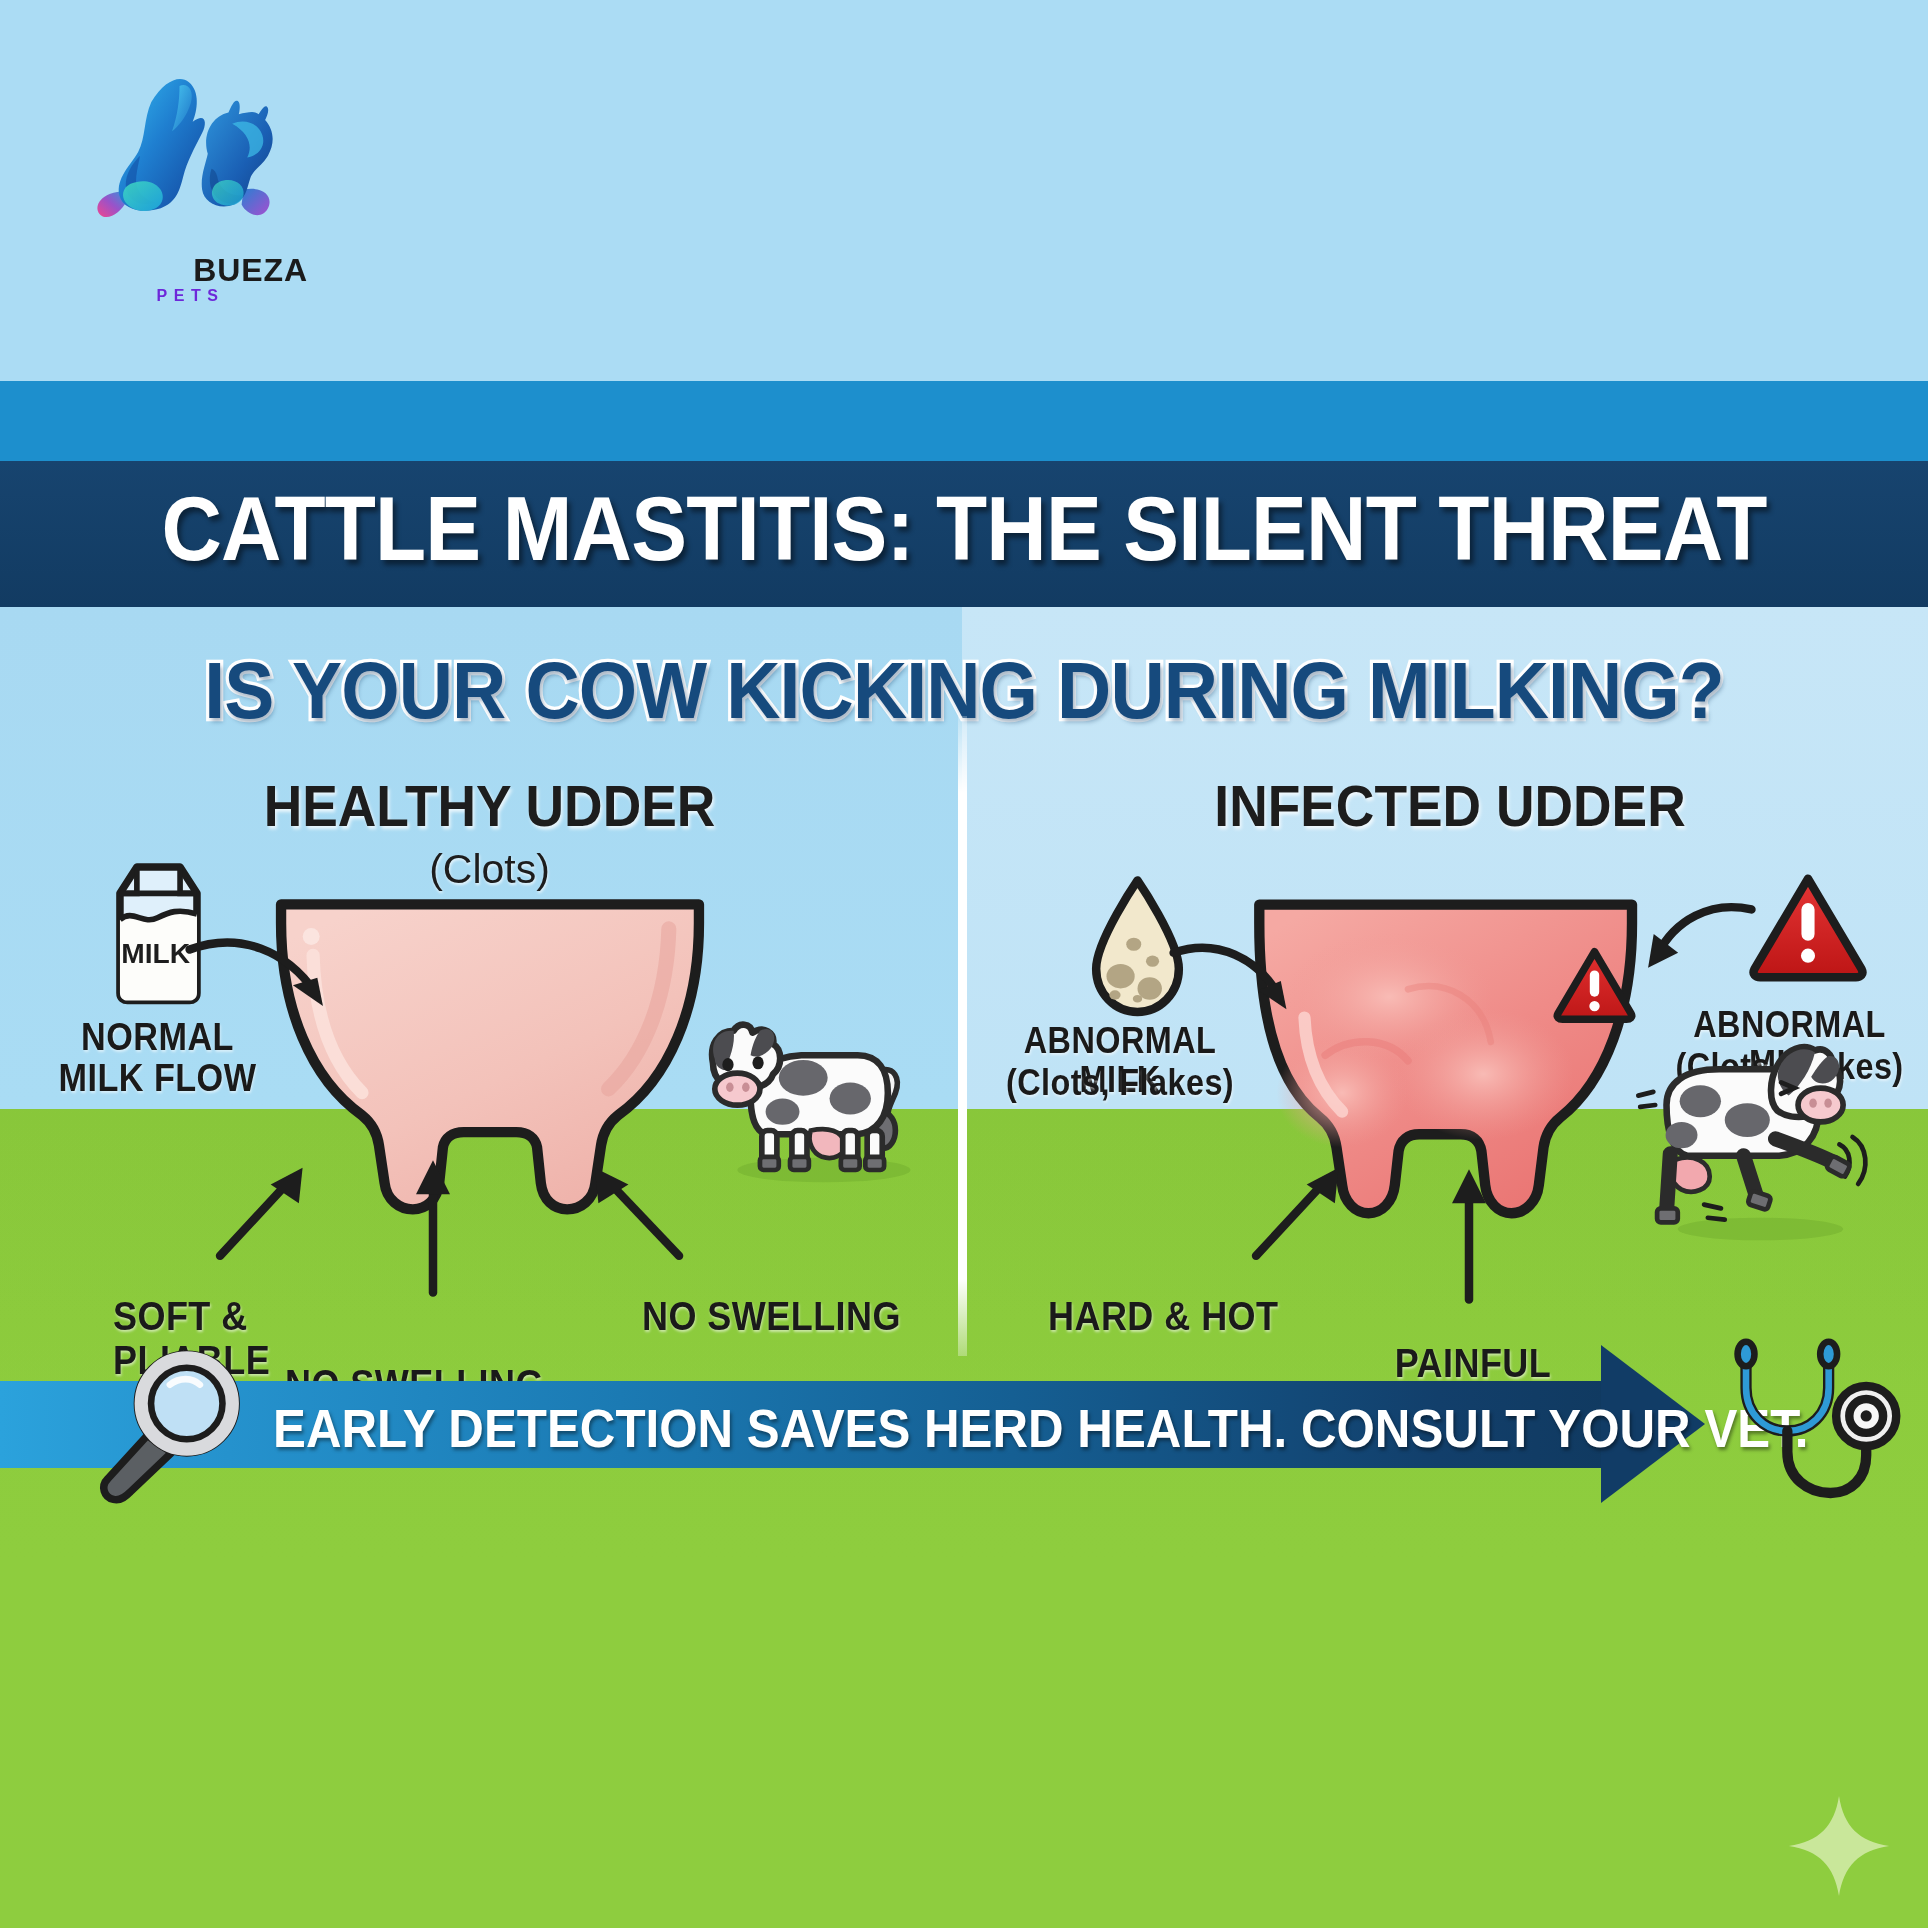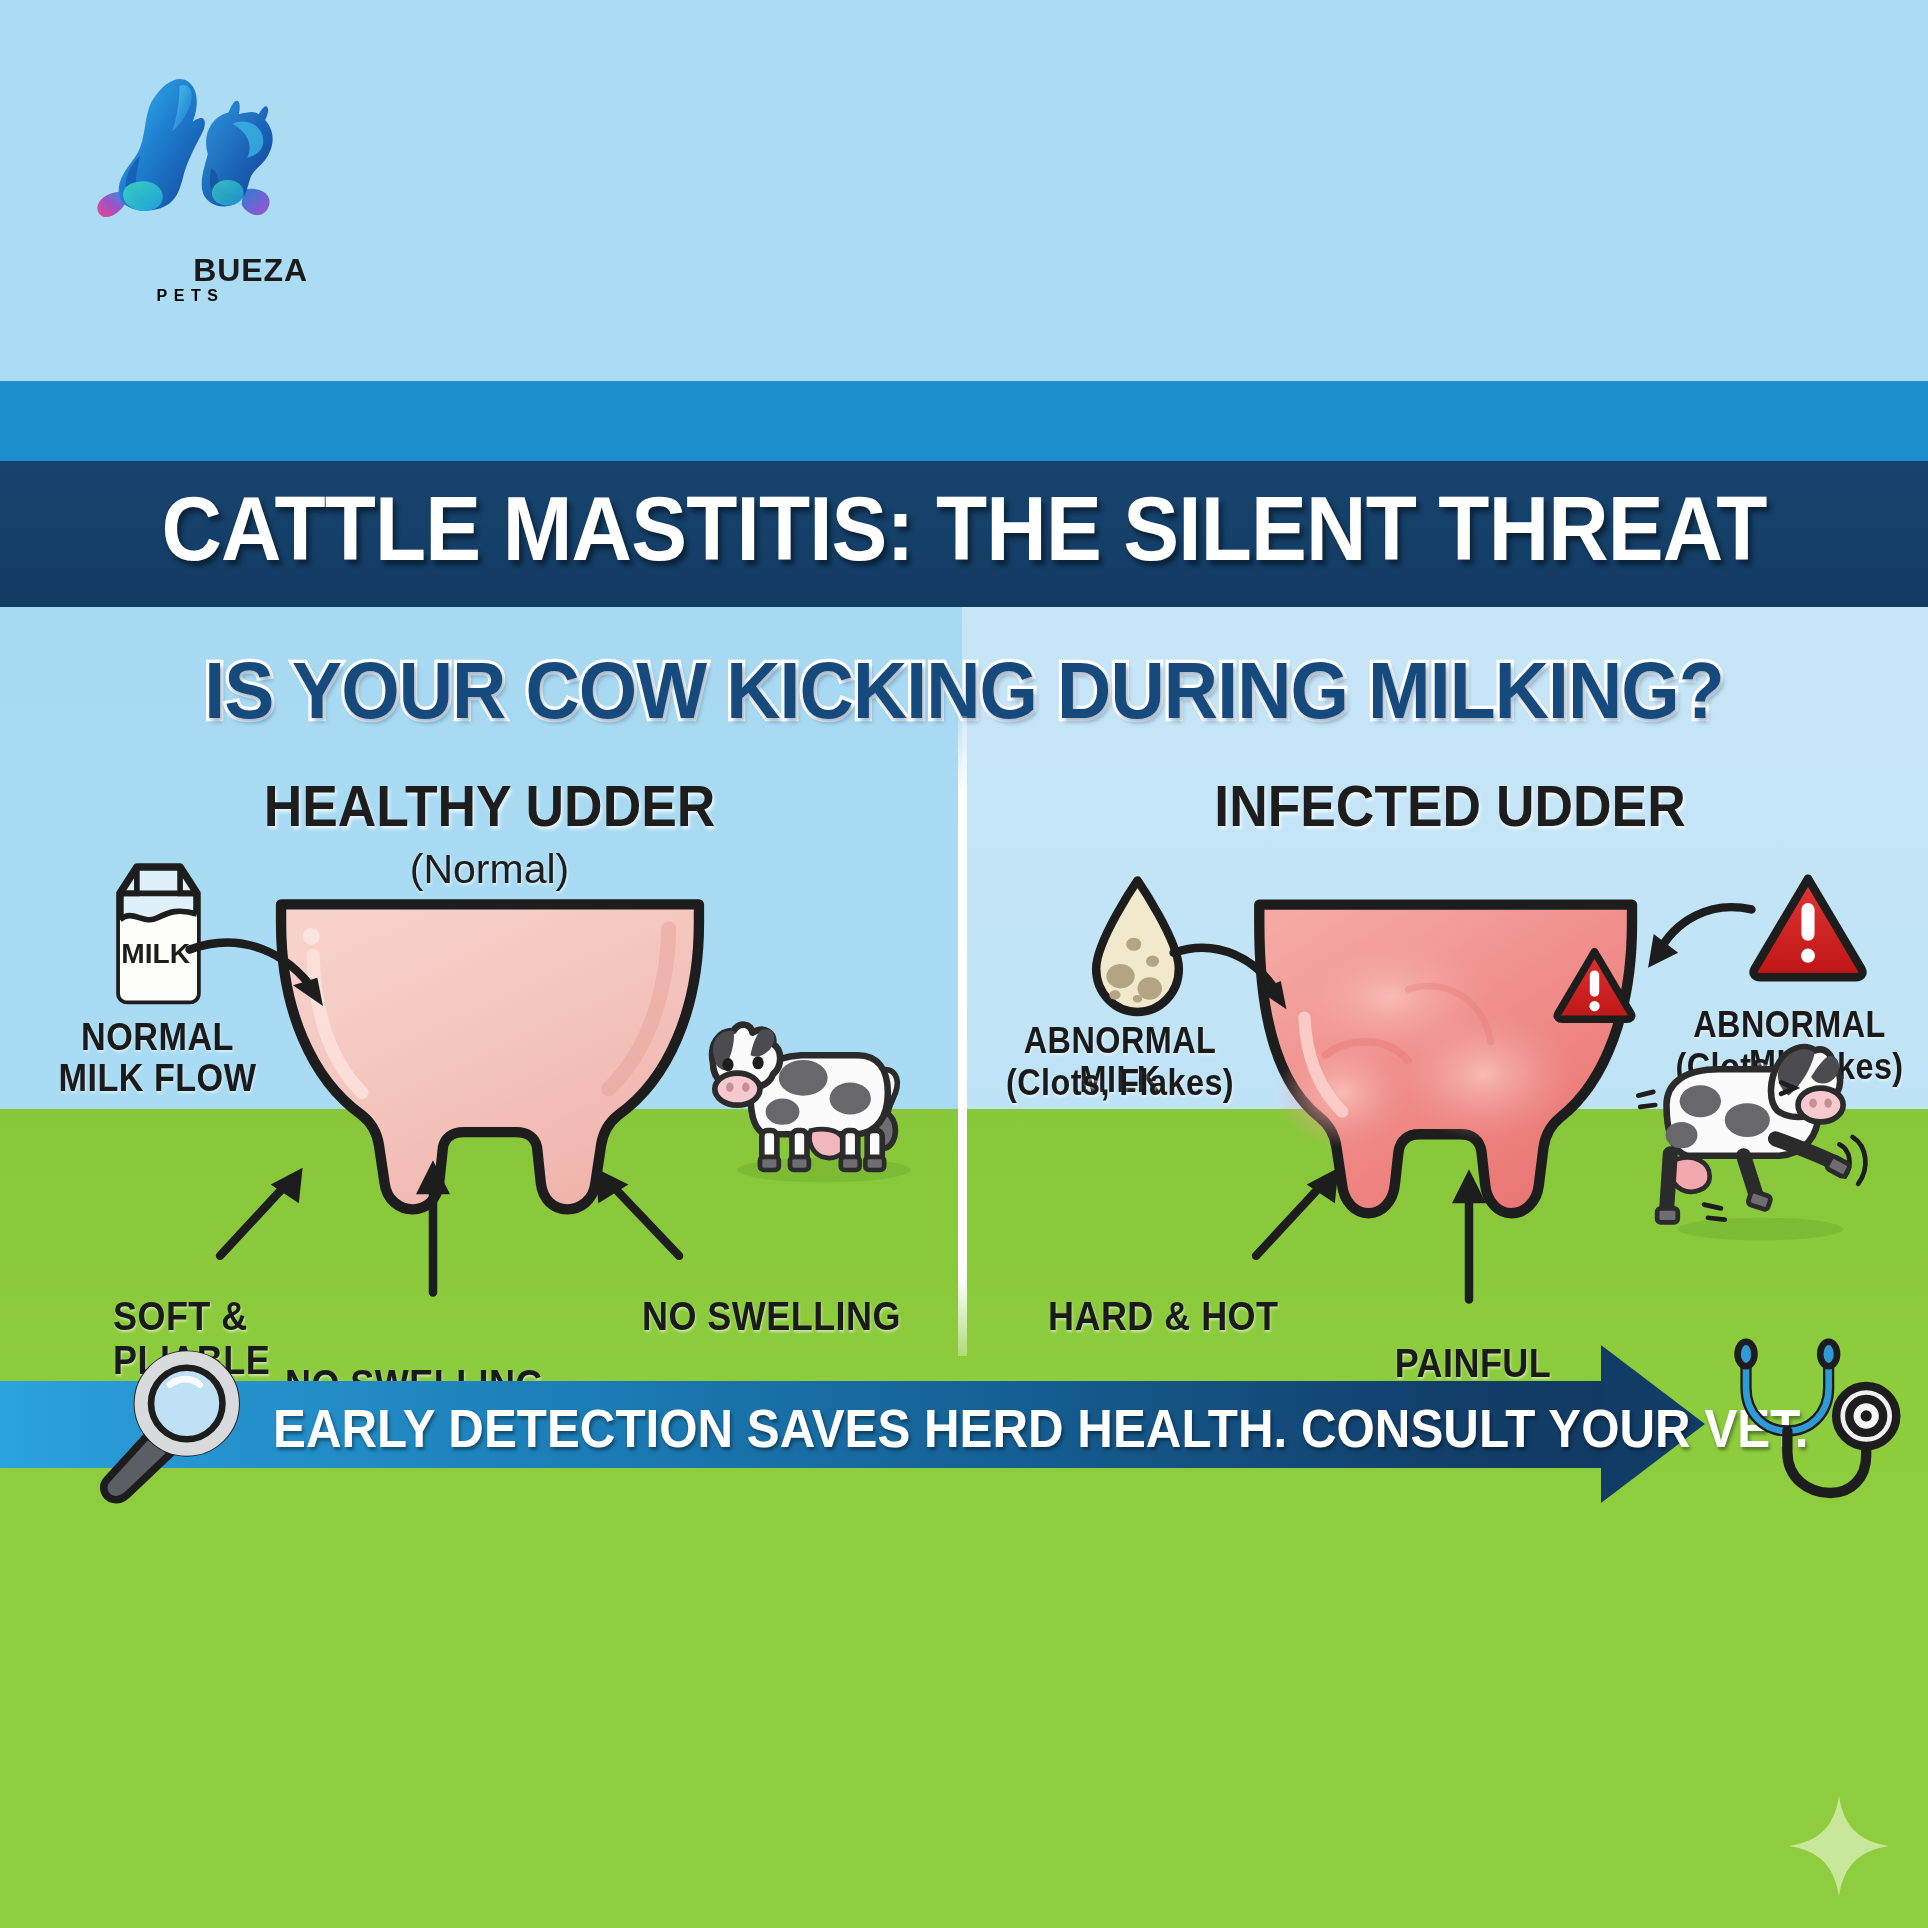--- a/index.html
+++ b/index.html
@@ -21,21 +21,21 @@
                background:linear-gradient(180deg,rgba(120,180,50,.18),rgba(120,180,50,0));}
 
   .divider{position:absolute;left:958px;top:716px;width:8.5px;height:640px;
            background:linear-gradient(180deg,rgba(255,255,255,.25),#ffffff 12%,#ffffff 88%,rgba(255,255,255,.3));}
 
   
   .logo{position:absolute;left:89px;top:71px;width:198px;height:174px;}
   .logo-text{position:absolute;left:73px;top:252px;width:235px;text-align:right;
              font-size:32px;font-weight:bold;color:#1b1b1b;letter-spacing:0.9px;}
   .logo-sub{position:absolute;left:73px;top:287px;width:235px;text-align:center;
-            font-size:16px;font-weight:bold;color:#000000;letter-spacing:6.6px;}
+            font-size:16px;font-weight:bold;color:#6d28d9;letter-spacing:6.6px;}
 
   
   .main-title{position:absolute;left:0;top:478px;width:1928px;text-align:center;
               font-size:90px;font-weight:bold;color:#ffffff;letter-spacing:-0.9px;
               font-stretch:condensed;transform:scaleX(.93);transform-origin:50% 50%;
               text-shadow:3.8px 4.7px 5.6px rgba(0,0,0,.45);}
   .subtitle{position:absolute;left:0;top:645px;width:1928px;text-align:center;
             font-size:79px;font-weight:bold;color:#164a7d;letter-spacing:-0.9px;
             transform:scaleX(.95);transform-origin:50% 50%;
             -webkit-text-stroke:6.6px #ffffff;paint-order:stroke fill;
@@ -143,21 +143,21 @@
   </div>
   <div class="logo-text">BUEZA</div>
   <div class="logo-sub">PETS</div>
 
   <div class="main-title">CATTLE MASTITIS: THE SILENT THREAT</div>
   <div class="subtitle">IS YOUR COW KICKING DURING MILKING?</div>
 
   <div class="divider"></div>
 
   <div class="col-title" style="left:113px;top:772px;width:753px;">HEALTHY UDDER</div>
-  <div class="col-sub" style="left:113px;top:846px;width:753px;">(Normal)</div>
+  <div class="col-sub" style="left:113px;top:846px;width:753px;">(Clots)</div>
 
   <div style="position:absolute;left:264px;top:895px;width:452px;height:320px;">
     <svg width="452" height="320" viewBox="0 0 480 340">
       <defs>
         <linearGradient id="gUH" x1=".2" y1="0" x2=".85" y2="1">
           <stop offset="0" stop-color="#f7d2cb"></stop>
             <stop offset=".55" stop-color="#f3c2ba"></stop>
           <stop offset="1" stop-color="#eeb0a8"></stop>
         </linearGradient>
       </defs>

